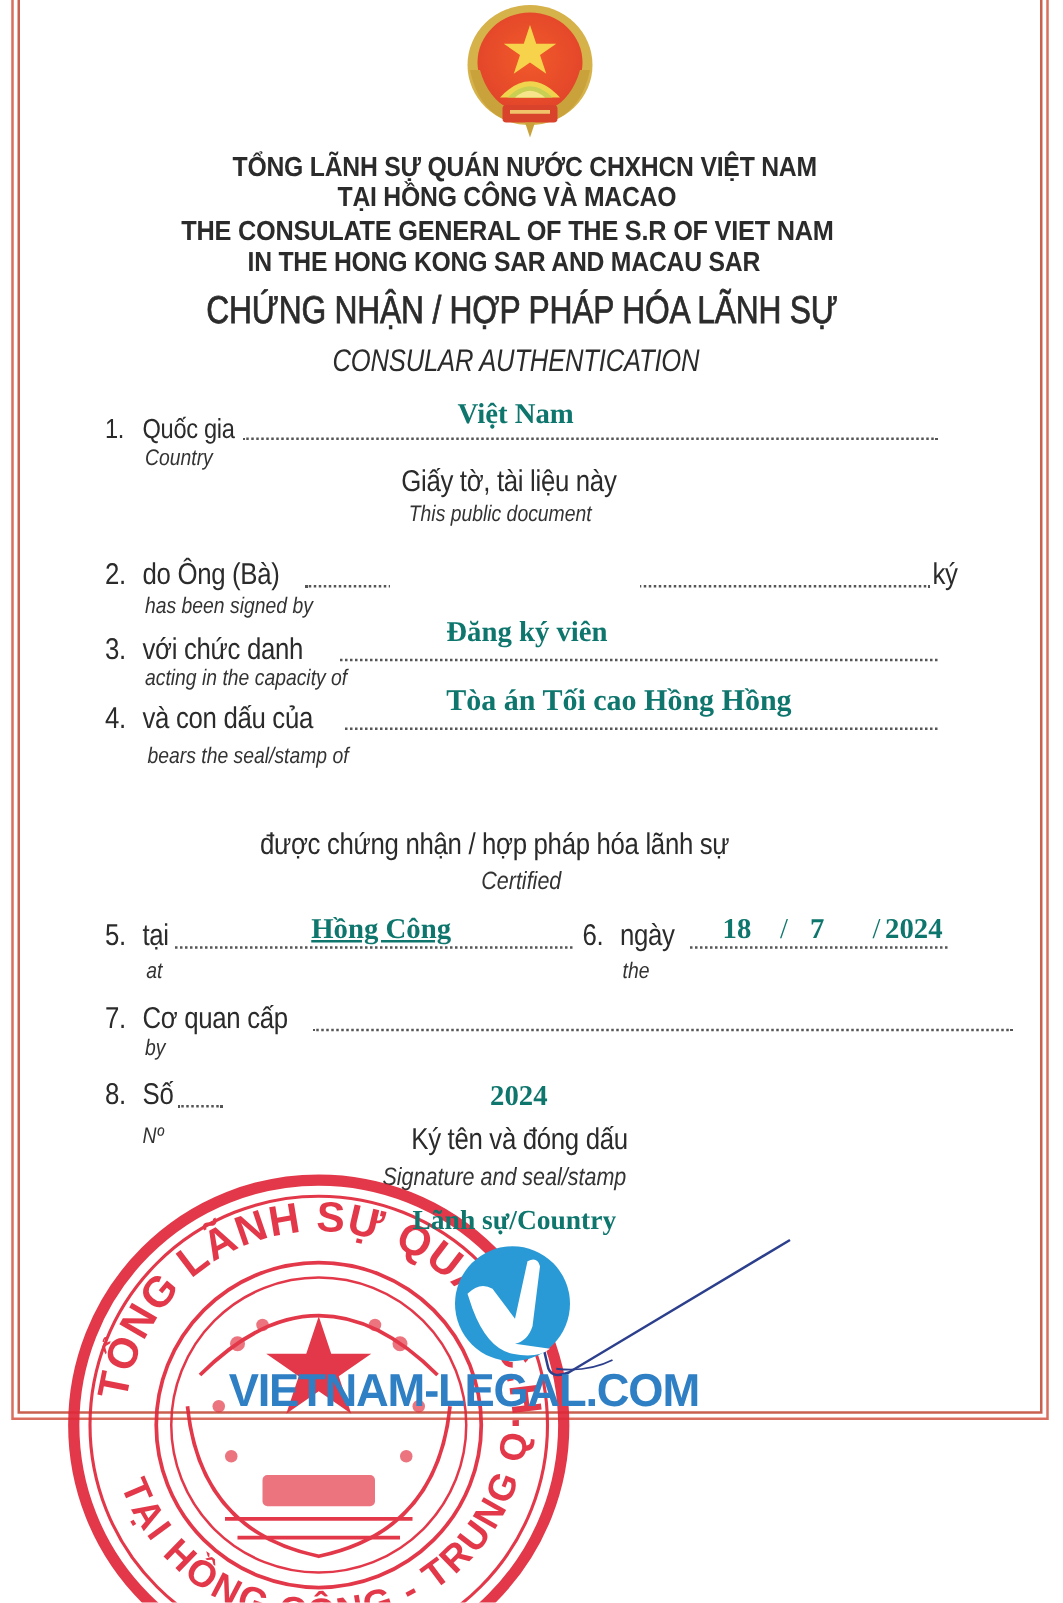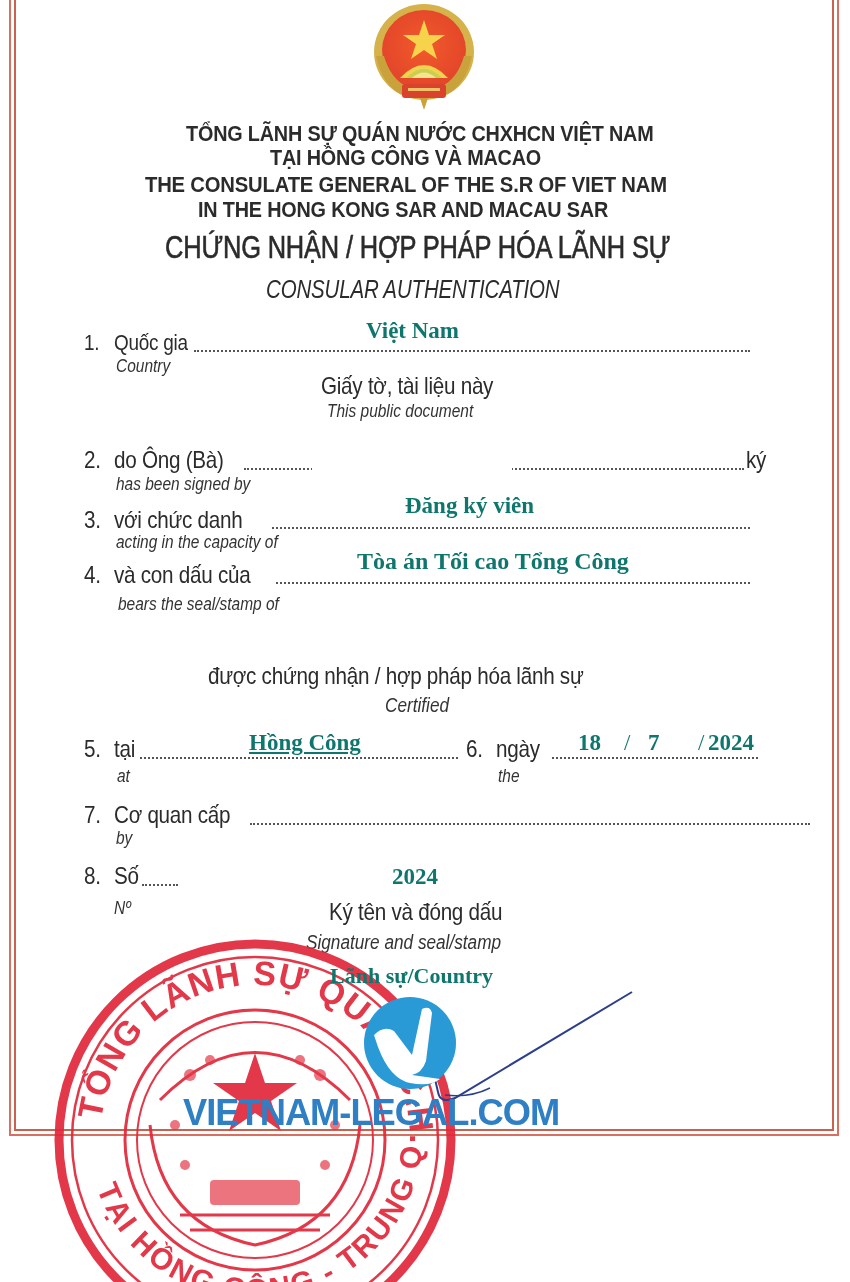--- a/index.html
+++ b/index.html
@@ -82,27 +82,27 @@
   <div class="t sans lbl" style="left:84px; top:446px; font-size:24px;">2.</div>
   <div class="t sans lbl" style="left:114px; top:446px; font-size:24px;">do Ông (Bà)</div>
   <div class="dots" style="left:244px; top:468px; width:500px;"></div>
   <div class="redact" style="left:312px; top:437px; width:200px; height:36px;"></div>
   <div class="t sans lbl" style="left:746px; top:446px; font-size:24px;">ký</div>
   <div class="t sans en" style="left:116px; top:474px;">has been signed by</div>
 
   <div class="t sans lbl" style="left:84px; top:506px; font-size:24px;">3.</div>
   <div class="t sans lbl" style="left:114px; top:506px; font-size:24px;">với chức danh</div>
   <div class="dots" style="left:272px; top:527px; width:478px;"></div>
-  <div class="t serif val" style="left:357px; top:493px;margin-left:48px;">Đăng ký viên</div>
+  <div class="t serif val" style="left:357px; top:493px;">Đăng ký viên</div>
   <div class="t sans en" style="left:116px; top:532px;">acting in the capacity of</div>
 
   <div class="t sans lbl" style="left:84px; top:561px; font-size:24px;">4.</div>
   <div class="t sans lbl" style="left:114px; top:561px; font-size:24px;">và con dấu của</div>
   <div class="dots" style="left:276px; top:582px; width:474px;"></div>
-  <div class="t serif val" style="left:357px; top:548px; font-size:24px;">Tòa án Tối cao Tổng Công</div>
+  <div class="t serif val" style="left:357px; top:548px; font-size:24px;">Tòa án Tối cao Hồng Hồng</div>
   <div class="t sans en" style="left:118px; top:594px;">bears the seal/stamp of</div>
 
   <div class="t sans lbl" style="left:208px; top:662px; font-size:24px;">được chứng nhận / hợp pháp hóa lãnh sự</div>
   <div class="t sans en" style="left:385px; top:694px; font-size:20px;">Certified</div>
 
   <div class="t sans lbl" style="left:84px; top:735px; font-size:24px;">5.</div>
   <div class="t sans lbl" style="left:114px; top:735px; font-size:24px;">tại</div>
   <div class="dots" style="left:140px; top:757px; width:318px;"></div>
   <div class="t serif val" style="left:249px; top:730px;text-decoration:underline;">Hồng Công</div>
   <div class="t sans en" style="left:117px; top:766px;">at</div>

